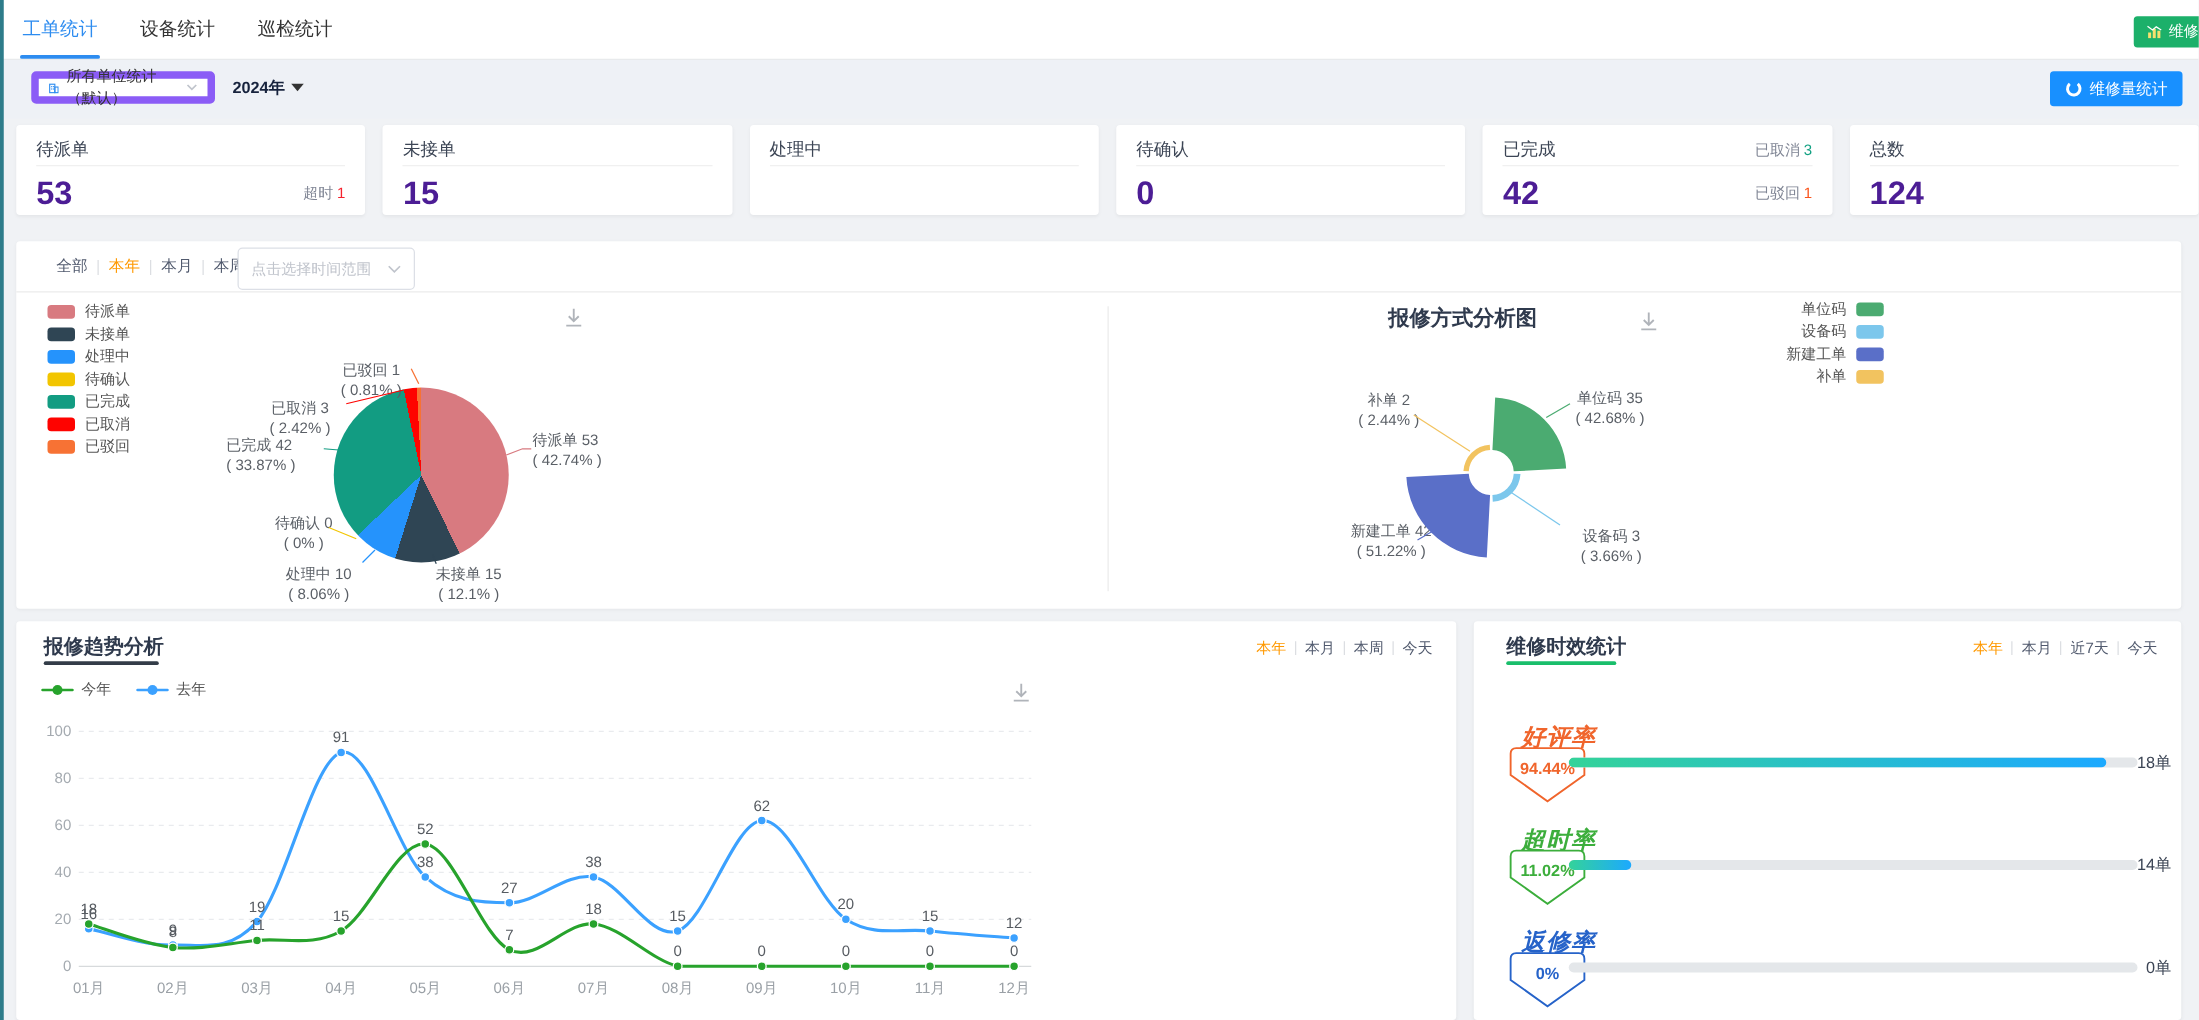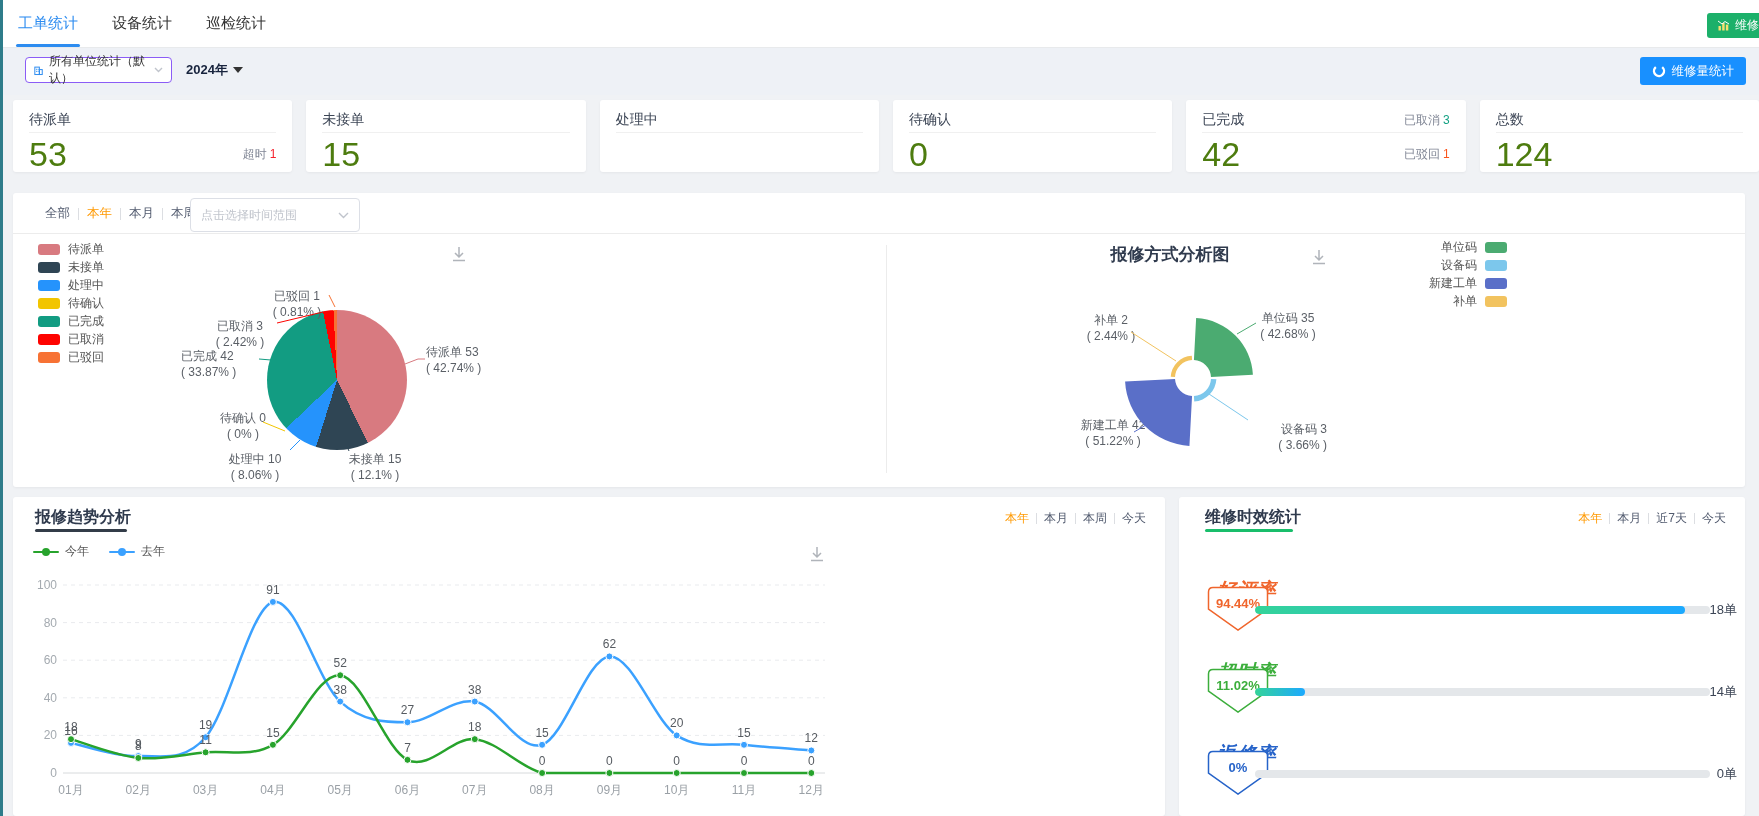--- a/index.html
+++ b/index.html
@@ -9,43 +9,43 @@
   
   .topbar{position:absolute;left:0;top:0;width:100%;height:47px;background:#fff;border-bottom:1px solid #e8eaec;z-index:5;}
   .tabs{position:absolute;left:16px;top:0;height:47px;display:flex;gap:30px;}
   .tab{position:relative;display:flex;align-items:center;font-size:15px;color:#333;cursor:pointer;padding:0 2px;}
   .tab.active{color:#2d8cf0;}
   .tab.active::after{content:"";position:absolute;left:0;right:0;bottom:0;height:3px;background:#2d8cf0;border-radius:2px;}
   .btn-annual{position:absolute;top:13px;right:-34px;height:25px;background:#1cb06a;color:#fff;border:none;border-radius:3px;
       font-size:12px;display:flex;align-items:center;gap:5px;padding:0 10px;cursor:pointer;white-space:nowrap;}
   
   .filterbar{position:absolute;top:47px;left:0;width:100%;height:48px;background:#eef1f6;}
-  .unit-select{position:absolute;left:25px;top:10px;width:147px;height:26px;background:#fff;border:1px solid #8b5cf6;border-radius:4px;
+  .unit-select{position:absolute;left:25px;top:10px;width:147px;height:26px;background:#fff;border:6px solid #8b5cf6;border-radius:4px;
       display:flex;align-items:center;font-size:12px;color:#333;padding:0 8px;gap:6px;box-sizing:border-box;cursor:pointer;}
   .unit-select .chev{margin-left:auto;display:flex;}
   .year-select{position:absolute;left:186px;top:14px;font-size:13px;color:#17233d;display:flex;align-items:center;gap:5px;cursor:pointer;font-weight:bold;}
   .caret{width:0;height:0;border-left:5px solid transparent;border-right:5px solid transparent;border-top:6px solid #333;}
   .btn-volume{position:absolute;right:13px;top:10px;height:28px;background:#1890ff;color:#fff;border:none;border-radius:3px;
       font-size:12.5px;display:flex;align-items:center;gap:6px;padding:0 12px;cursor:pointer;}
   
   .stats-row{position:absolute;top:100px;left:13px;width:1746px;height:72px;display:flex;gap:14px;}
   .stat-card{flex:1;background:#fff;border-radius:3px;box-shadow:0 1px 3px rgba(0,0,0,.05);padding:8px 16px 0;box-sizing:border-box;}
   .stat-title-row{display:flex;justify-content:space-between;align-items:center;font-size:14px;color:#3c4555;height:24px;border-bottom:1px solid #f0f0f0;}
   .stat-value-row{display:flex;justify-content:space-between;align-items:center;height:42px;}
-  .stat-value{font-size:34px;font-weight:normal;color:#4d7c0f;}
+  .stat-value{font-size:26px;font-weight:bold;color:#4c1d95;}
   .extra{font-size:12px;color:#808695;white-space:nowrap;}
   .extra b{font-weight:normal;margin-left:3px;}
   
   .big-card{position:absolute;left:13px;top:193px;width:1732px;height:294px;background:#fff;border-radius:3px;box-shadow:0 1px 3px rgba(0,0,0,.05);}
   .tf{position:absolute;left:32px;top:12px;display:flex;align-items:center;font-size:12.5px;color:#515a6e;}
   .tf .item{cursor:pointer;padding:0 8px;}
   .tf .item:first-child{padding-left:0;}
   .tf .item.active{color:#ff9900;}
   .tf .sep{width:1px;height:12px;background:#dcdee2;}
-  .range-select{position:absolute;left:177px;top:5px;width:170px;height:28px;border:1px solid #dcdfe6;border-radius:4px;background:#fff;
+  .range-select{position:absolute;left:177px;top:5px;width:142px;height:28px;border:1px solid #dcdfe6;border-radius:4px;background:#fff;
       display:flex;align-items:center;justify-content:space-between;padding:16px 10px;box-sizing:border-box;font-size:12px;color:#c0c4cc;cursor:pointer;}
   .hdiv{position:absolute;left:0;top:40px;width:100%;height:1px;background:#ececec;}
   .vdiv{position:absolute;left:873px;top:52px;width:1px;height:228px;background:#ececec;}
   .chart-title{position:absolute;font-size:17px;font-weight:bold;color:#2f3a4d;text-align:center;}
   .dl-icon{position:absolute;cursor:pointer;}
   .legend-col{position:absolute;}
   .legend-item{display:flex;align-items:center;height:18px;font-size:12px;color:#555;cursor:pointer;}
   .legend-item .sw{width:22px;height:11px;border-radius:3px;margin-right:8px;}
   .legend-item.rt{justify-content:flex-end;}
   .legend-item.rt .sw{margin-right:0;margin-left:8px;}
@@ -62,21 +62,21 @@
   .mini-tabs .t.active{color:#ff9900;}
   .mini-tabs .sep{width:1px;height:11px;background:#dcdee2;}
   .trend-legend{position:absolute;left:20px;top:46px;display:flex;gap:20px;align-items:center;}
   .tl-item{display:flex;align-items:center;gap:6px;font-size:12px;color:#555;cursor:pointer;}
   .tl-marker{position:relative;width:26px;height:10px;}
   .tl-marker .ln{position:absolute;left:0;right:0;top:4px;height:2.5px;border-radius:2px;}
   .tl-marker .dt{position:absolute;left:9px;top:1px;width:8px;height:8px;border-radius:50%;}
   
   .sla-row{position:absolute;left:0;width:100%;height:78px;}
   .sla-label{position:absolute;left:38px;top:0;font-size:19px;font-weight:800;font-style:italic;letter-spacing:1px;}
-  .sla-shield{position:absolute;left:28px;top:9px;}
+  .sla-shield{position:absolute;left:28px;top:20px;}
   .sla-track{position:absolute;left:76px;top:29px;width:455px;height:8px;background:#e4e7ea;border-radius:4px;overflow:hidden;}
   .sla-fill{height:100%;border-radius:4px;background:linear-gradient(90deg,#34d399,#1ca9ff);}
   .sla-count{position:absolute;right:8px;top:24px;font-size:13px;color:#3c4555;}
 </style>
 </head>
 <body>
 
 <div class="edge-strip"></div>
 
 <header class="topbar">
@@ -282,21 +282,21 @@
       <div class="legend-item rt">
         <span>补单</span>
         <span class="sw" style="background:#f2c35f"></span>
       </div>
     </div>
   <div id="rose-labels">
       <div class="pie-label" style="left:1235px;top:117px;width:80px;text-align:center;">
         <div>单位码 35</div>
         <div>( 42.68% )</div>
       </div>
-      <div class="pie-label" style="left:1238px;top:228px;width:76px;text-align:right;">
+      <div class="pie-label" style="left:1238px;top:228px;width:76px;text-align:center;">
         <div>设备码 3</div>
         <div>( 3.66% )</div>
       </div>
       <div class="pie-label" style="left:1055px;top:224px;width:90px;text-align:center;">
         <div>新建工单 42</div>
         <div>( 51.22% )</div>
       </div>
       <div class="pie-label" style="left:1063px;top:119px;width:70px;text-align:center;">
         <div>补单 2</div>
         <div>( 2.44% )</div>

